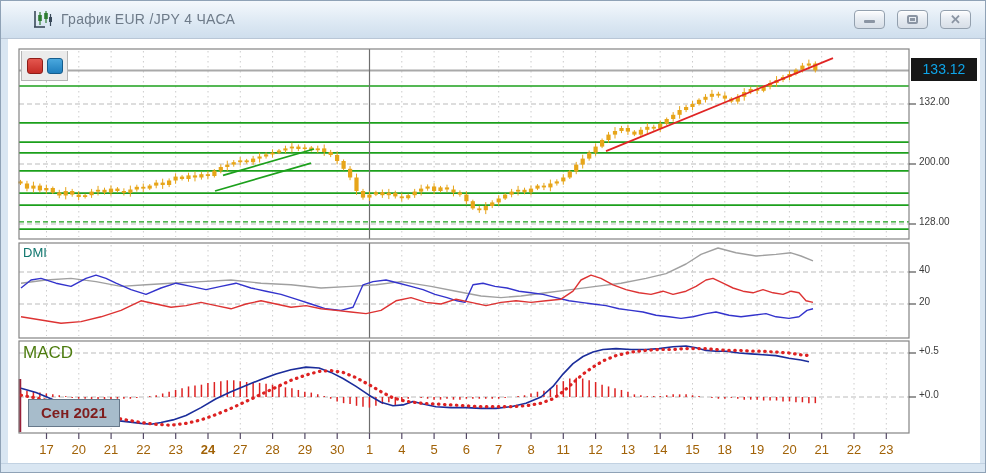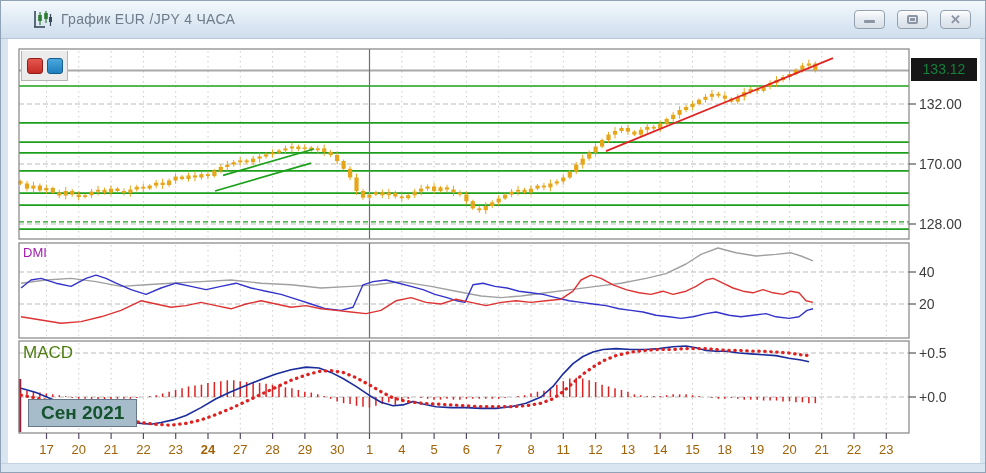--- a/index.html
+++ b/index.html
@@ -20,27 +20,27 @@
   .glyph-min { width:11px; height:3px; background:#8b95a3; border-radius:1px; margin-top:4px;}
   .glyph-rest { width:11px; height:9px; border:2px solid #8b95a3; border-radius:2px; position:relative;}
   .glyph-rest::after{ content:""; position:absolute; left:1px; top:1px; width:5px; height:3px; background:#8b95a3;}
   .glyph-x { color:#8b95a3; font-size:13px; font-weight:bold; line-height:1; }
   
   .content { position:absolute; left:7px; top:38px; width:972px; height:424px; background:#ffffff; }
   .bottombar { position:absolute; left:0; top:462px; width:100%; height:11px; background:#d9e6f2; border-top:1px solid #c2d2e2;}
   #chart-svg { position:absolute; left:0; top:0; width:986px; height:473px; }
   
   .lbl, .ylab, .price-flag, .badge, .xlab { position:absolute; white-space:nowrap; }
-  .dmi-label  { left:22px; top:244px; font-size:13px; color:#a21caf; }
+  .dmi-label  { left:22px; top:244px; font-size:13px; color:#0f766e; }
   .macd-label { left:22px; top:342px; font-size:17px; color:#4d7c0f; }
-  .price-flag { left:910px; top:57px; width:66px; height:23px; background:#161616; color:#15803d;
+  .price-flag { left:910px; top:57px; width:66px; height:23px; background:#161616; color:#0ea5e9;
                 font-size:14px; text-align:center; line-height:23px; }
-  .ylab { left:918px; font-size:14px; color:#3c3c3c; }
+  .ylab { left:918px; font-size:10px; color:#3c3c3c; }
   .badge { height:28px; line-height:26px; padding:0 12px; background:#a7bccb; border:1px solid #66788a;
-           color:#14532d; font-size:19px; font-weight:bold; top:398px; }
+           color:#7f1d1d; font-size:15px; font-weight:bold; top:398px; }
   .xlab { top:441px; width:28px; text-align:center; font-size:13px; color:#a16207; }
   .mini-toolbar { position:absolute; left:20px; top:50px; width:47px; height:30px; background:#ebebeb;
                   border:1px solid #b5b5b5; border-top:none; display:flex; align-items:center;
                   justify-content:center; gap:4px; }
   .tb { width:16px; height:16px; border-radius:3px; cursor:default; }
   .tb.red  { background:linear-gradient(#e4574f,#c62c26); border:1px solid #8f1d18; }
   .tb.blue { background:linear-gradient(#4aa8de,#1f7fbe); border:1px solid #155d8d; }
 </style>
 </head>
 <body>
@@ -599,21 +599,21 @@
   <div class="mini-toolbar">
     <div class="tb red"></div>
     <div class="tb blue"></div>
   </div>
 
   <div class="lbl dmi-label">DMI</div>
   <div class="lbl macd-label">MACD</div>
 
   <div class="price-flag">133.12</div>
   <div class="ylab" style="top:95px">132.00</div>
-  <div class="ylab" style="top:155px">170.00</div>
+  <div class="ylab" style="top:155px">200.00</div>
   <div class="ylab" style="top:215px">128.00</div>
   <div class="ylab" style="top:263px">40</div>
   <div class="ylab" style="top:295px">20</div>
   <div class="ylab" style="top:344px">+0.5</div>
   <div class="ylab" style="top:388px">+0.0</div>
 
   <div class="badge" style="left:27px">Сен 2021</div>
 
   <div id="x-axis">
       <span class="xlab" style="left: 31.5px;">17</span>

